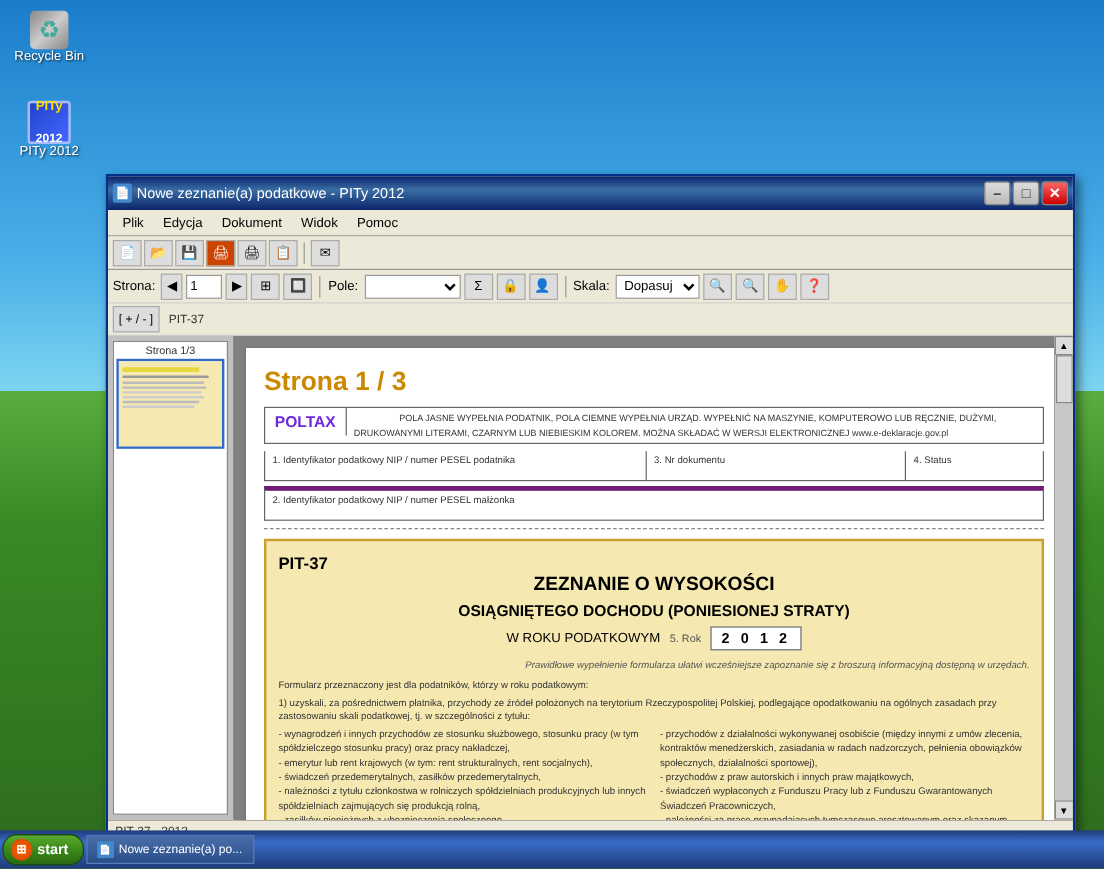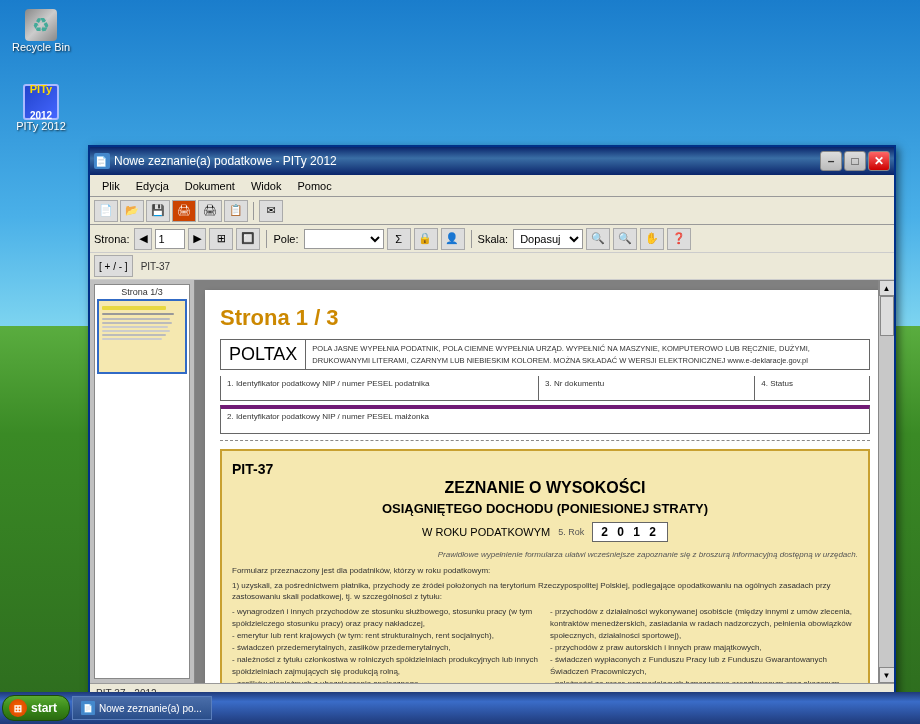--- a/index.html
+++ b/index.html
@@ -628,24 +628,24 @@
 
       <div class="document-area" style="position:relative;">
         <div class="document-page">
 
           <div class="page-header">
             <div class="page-number">Strona 1 / 3</div>
           </div>
 
           <div class="poltax-row">
             <div class="poltax-logo">
-              <div style="color:#000000;font-size:18px;font-weight:normal;">POLTAX</div>
+              <div style="color:#6d28d9;font-size:13px;font-weight:bold;">POLTAX</div>
             </div>
             <div class="poltax-info">
-              <span style="font-size:7.5px;">POLA JASNE WYPEŁNIA PODATNIK, POLA CIEMNE WYPEŁNIA URZĄD. WYPEŁNIĆ NA MASZYNIE, KOMPUTEROWO LUB RĘCZNIE, DUŻYMI, DRUKOWANYMI LITERAMI, CZARNYM LUB NIEBIESKIM KOLOREM. MOŻNA SKŁADAĆ W WERSJI ELEKTRONICZNEJ www.e-deklaracje.gov.pl</span>
+              <span style="font-size:7.5px;margin-left:38px;">POLA JASNE WYPEŁNIA PODATNIK, POLA CIEMNE WYPEŁNIA URZĄD. WYPEŁNIĆ NA MASZYNIE, KOMPUTEROWO LUB RĘCZNIE, DUŻYMI, DRUKOWANYMI LITERAMI, CZARNYM LUB NIEBIESKIM KOLOREM. MOŻNA SKŁADAĆ W WERSJI ELEKTRONICZNEJ www.e-deklaracje.gov.pl</span>
             </div>
           </div>
 
           <div class="form-fields">
             <div class="form-field" style="flex:3;">
               <span class="form-field-label">1. Identyfikator podatkowy NIP / numer PESEL podatnika</span>
             </div>
             <div class="form-field" style="flex:2;">
               <span class="form-field-label">3. Nr dokumentu</span>
             </div>

